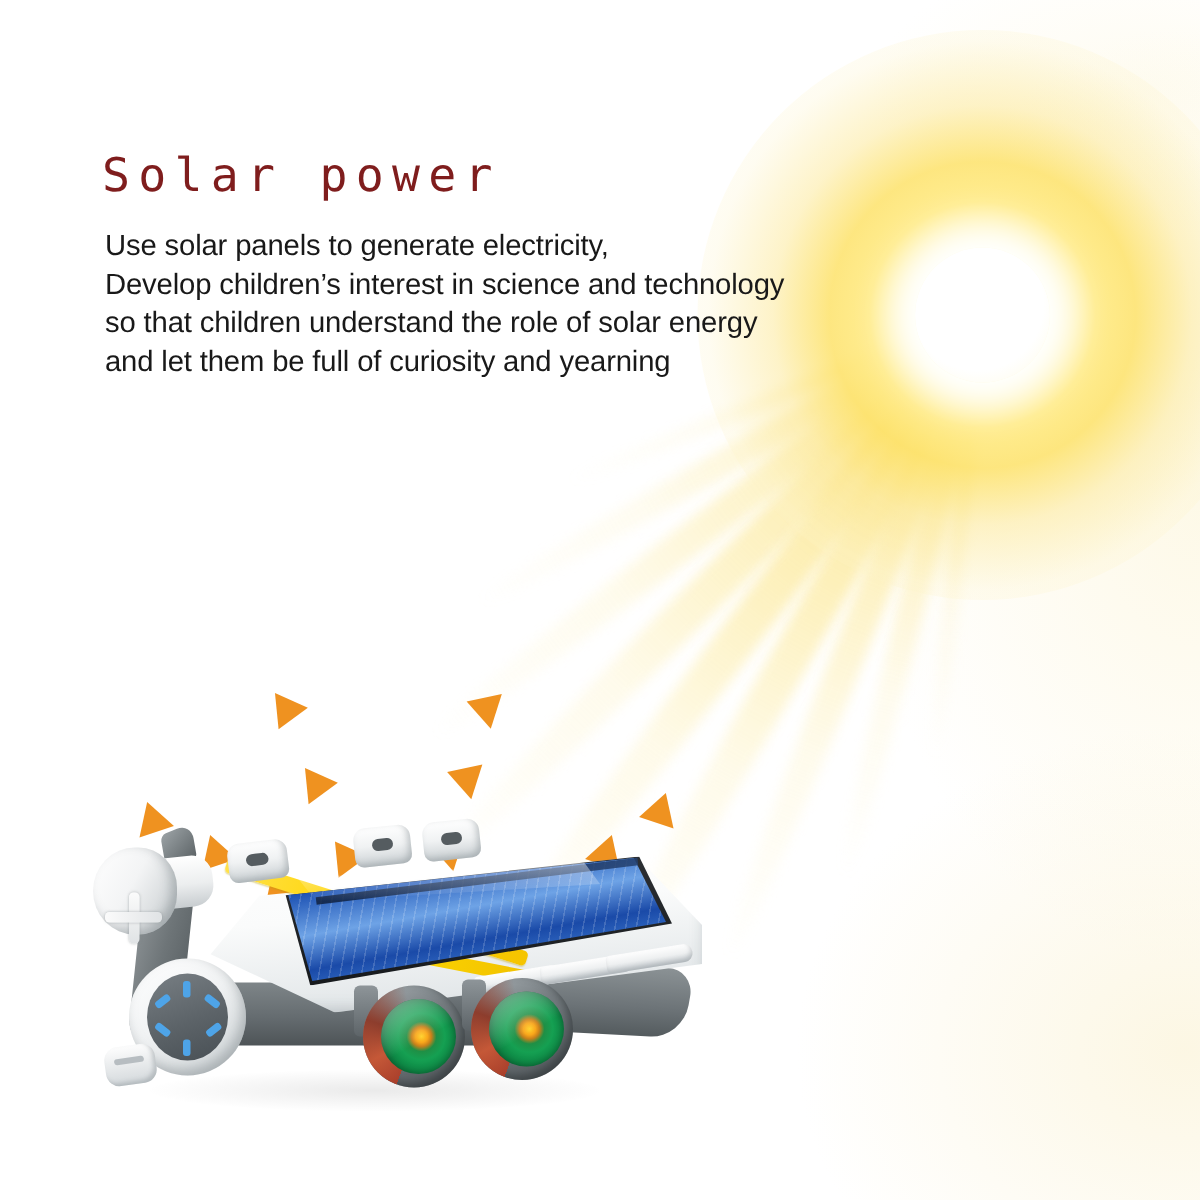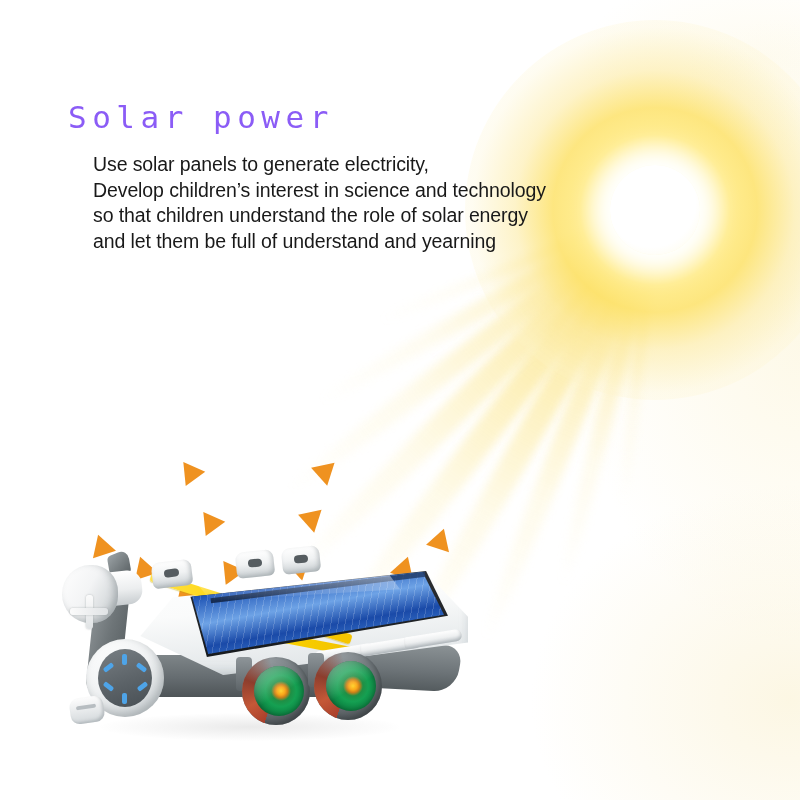--- a/index.html
+++ b/index.html
@@ -25,32 +25,32 @@
       radial-gradient(ellipse 230px 120px at 760px 60px, rgba(253,247,222,.45) 0%, rgba(255,255,255,0) 78%);
     pointer-events:none;
   }
 
   
   .title{
     position:absolute;left:68px;top:102px;
     font-family:"DejaVu Sans Mono","Liberation Mono",monospace;
     font-size:31px;line-height:1;
     letter-spacing:5.5px;
-    color:#8b5cf6;
+    color:#7f1d1d;
     white-space:nowrap;
   }
   .body-copy{
     position:absolute;left:70px;top:152px;
     width:520px;
     color:#191919;
     font-size:19.5px;
     line-height:25.5px;
     letter-spacing:-0.1px;
   }
-  .body-copy .ln{display:block;white-space:nowrap;margin-left:23px;}
+  .body-copy .ln{display:block;white-space:nowrap;}
 
   
   .sun-wrap{position:absolute;left:0;top:0;width:800px;height:800px;pointer-events:none;}
   .sun-rays{
     position:absolute;
     left:655px;top:210px;
     width:0;height:0;
   }
   .ray{
     position:absolute;
@@ -309,21 +309,21 @@
     <div class="sun-halo"></div>
     <div class="sun-core"></div>
   </div>
 
   <div class="title">Solar power</div>
 
   <div class="body-copy">
     <span class="ln">Use solar panels to generate electricity,</span>
     <span class="ln">Develop children’s interest in science and technology</span>
     <span class="ln">so that children understand the role of solar energy</span>
-    <span class="ln">and let them be full of understand and yearning</span>
+    <span class="ln">and let them be full of curiosity and yearning</span>
   </div>
 
   <div id="arrow-layer">
       <div class="arrow" style="left: 88px; top: 540px; border-width: 21px 12px 0px; border-color: rgb(239, 146, 32) transparent transparent; transform: rotate(42deg);"></div>
       <div class="arrow" style="left: 130px; top: 562px; border-width: 21px 12px 0px; border-color: rgb(239, 146, 32) transparent transparent; transform: rotate(42deg);"></div>
       <div class="arrow" style="left: 172px; top: 585px; border-width: 21px 12px 0px; border-color: rgb(239, 146, 32) transparent transparent; transform: rotate(42deg);"></div>
       <div class="arrow" style="left: 213px; top: 607px; border-width: 21px 12px 0px; border-color: rgb(239, 146, 32) transparent transparent; transform: rotate(42deg);"></div>
       <div class="arrow" style="left: 178px; top: 466px; border-width: 21px 12px 0px; border-color: rgb(239, 146, 32) transparent transparent; transform: rotate(24deg);"></div>
       <div class="arrow" style="left: 198px; top: 516px; border-width: 21px 12px 0px; border-color: rgb(239, 146, 32) transparent transparent; transform: rotate(24deg);"></div>
       <div class="arrow" style="left: 218px; top: 565px; border-width: 21px 12px 0px; border-color: rgb(239, 146, 32) transparent transparent; transform: rotate(24deg);"></div>

